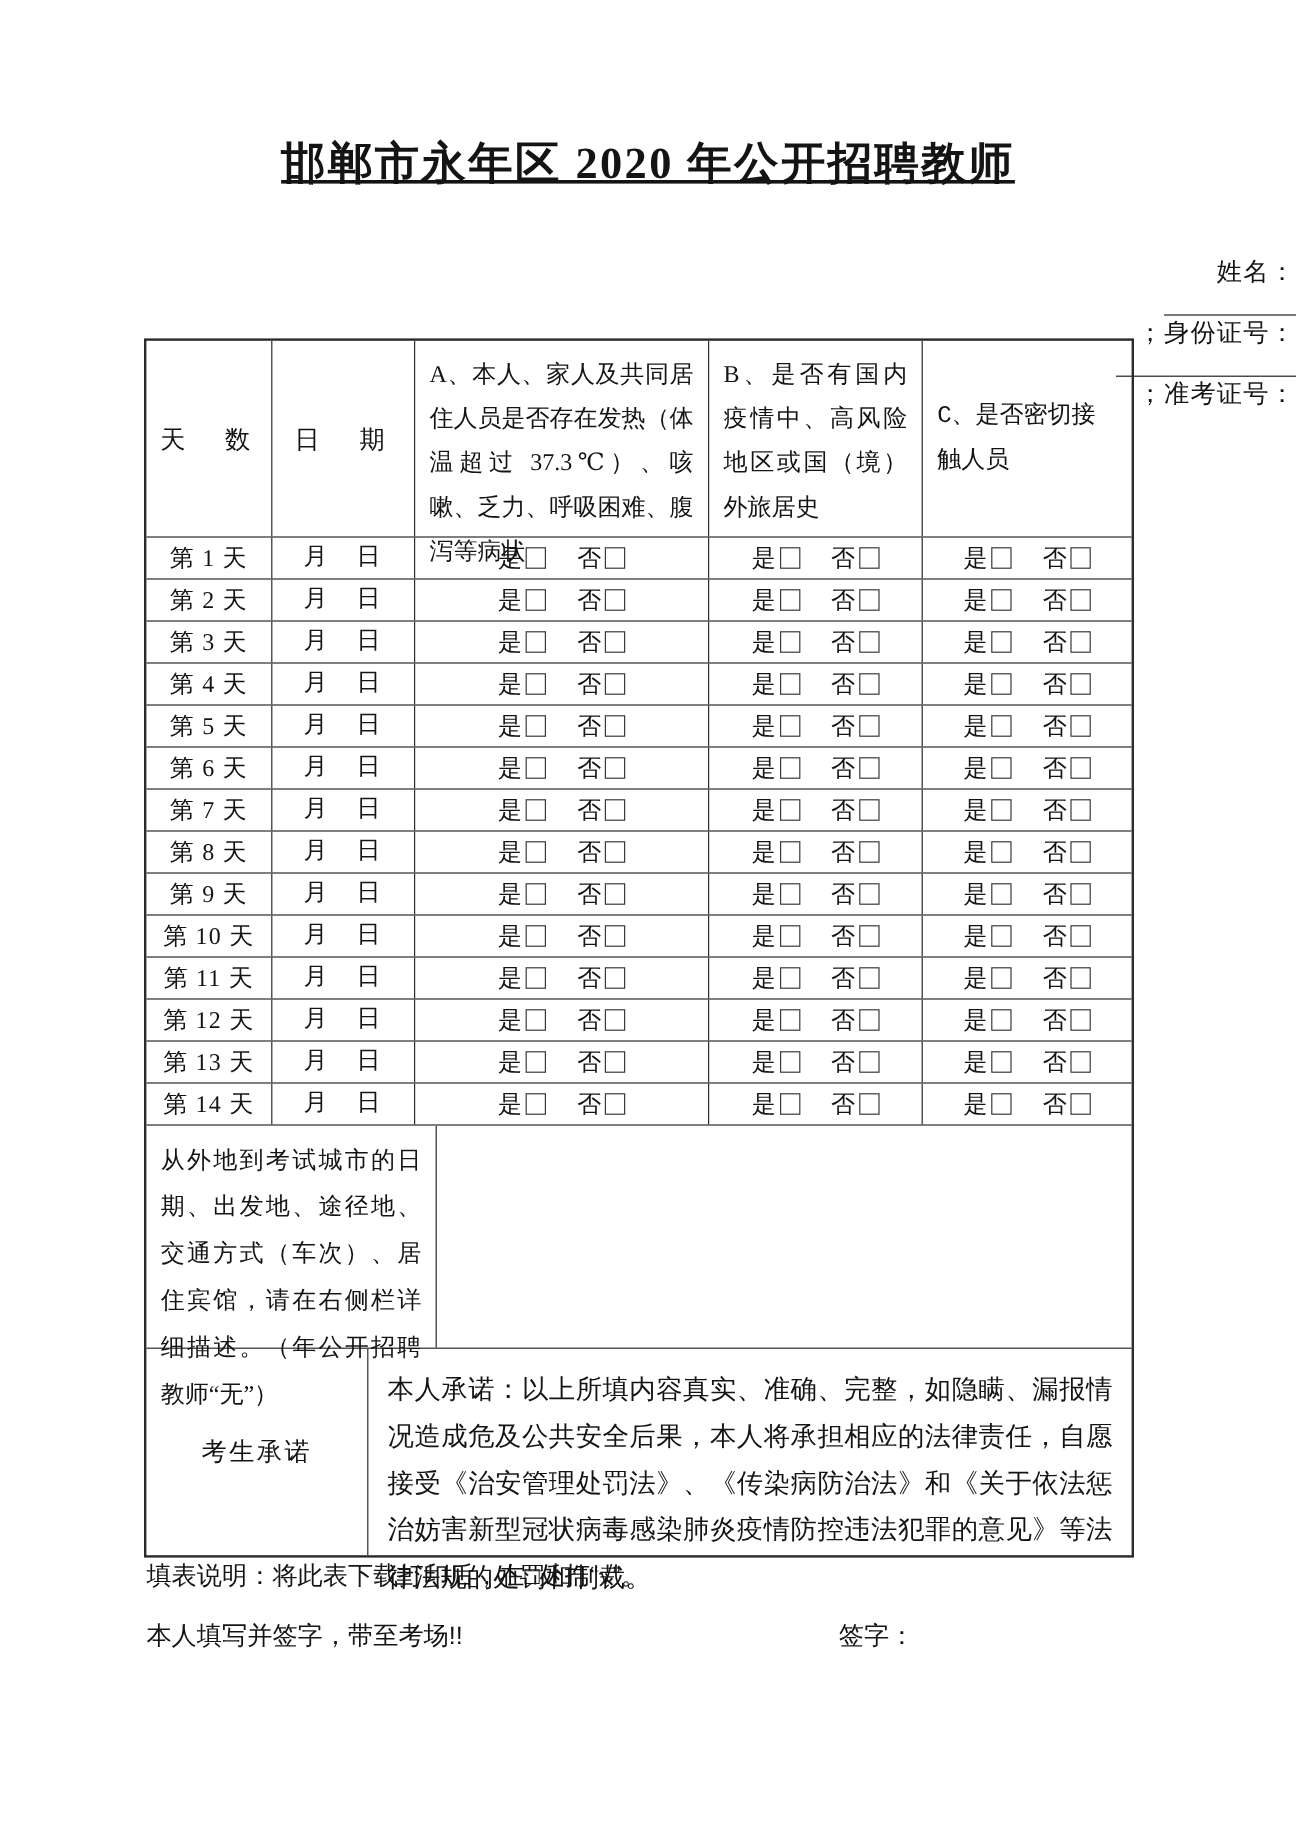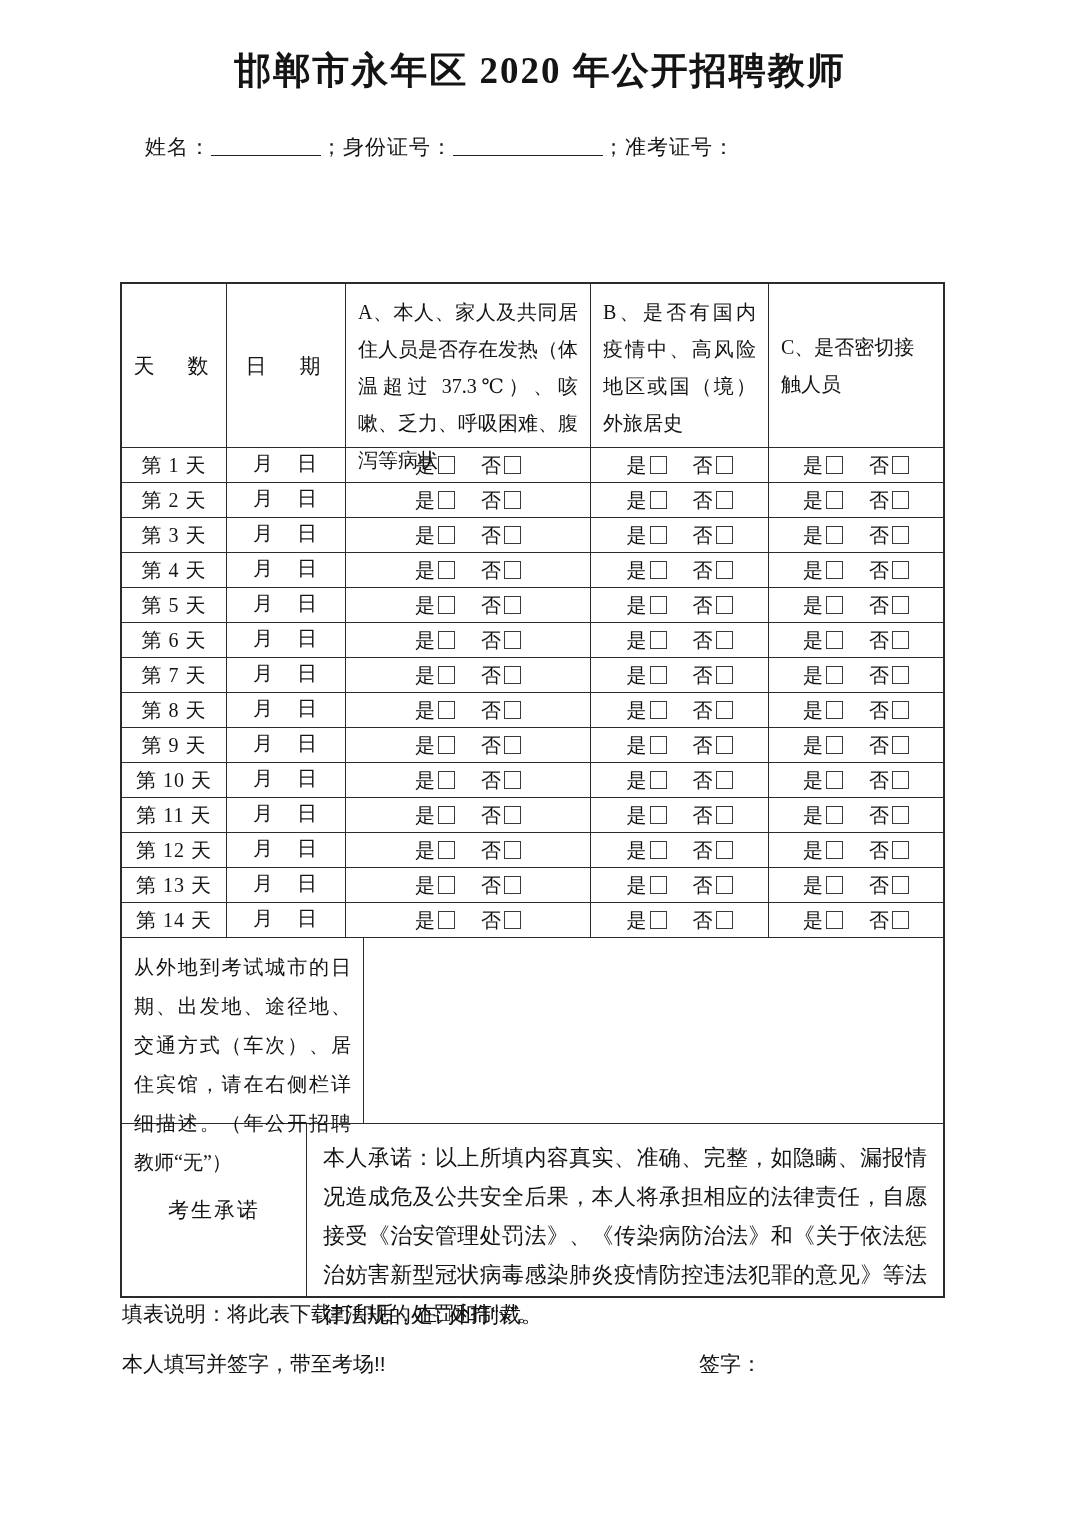--- a/index.html
+++ b/index.html
@@ -14,30 +14,32 @@
   .page{position:absolute;left:0;top:0;width:1080px;height:1527px;}
 
   
   .title{
     text-align:center;
     font-size:37px;
     font-weight:600;
     letter-spacing:2px;
     line-height:1.0;
   }
-  .title-line1{margin-top:52px;}
+  .title-line1{margin-top:118px;text-decoration:underline;}
   .title-line2{margin-top:40px;}
 
   
   .inforow{
-    margin:44px 0 0 145px;
+    margin:57px 0 0 145px;
     font-size:21px;
     letter-spacing:1px;
     display:flex;
+    align-items:flex-end;
     white-space:nowrap;
+    flex-direction:column;
   }
   .blank{
     display:inline-block;
     border-bottom:1.5px solid #222;
     height:22px;
   }
   .blank.name{width:110px;}
   .blank.idnum{width:150px;}
 
   
@@ -56,21 +58,21 @@
     border-right:1.5px solid #2b2b2b;
     display:flex;
     align-items:center;
     justify-content:center;
   }
   .cell.lastc{border-right:none;}
   .c-day{width:105px;}
   .c-date{width:119px;align-items:center;}
   .c-a{width:245px;}
   .c-b{width:178px;}
-  .c-c{width:160px;flex:1;}
+  .c-c{width:160px;flex:1;font-family:Liberation Mono, monospace;}
 
   
   .hrow{height:164px;}
   .hcell-text{
     padding:10px 12px;
     line-height:1.85;
     text-align:left;
     text-align-last:left;
   }
   .hcell-top{align-items:flex-start;}

